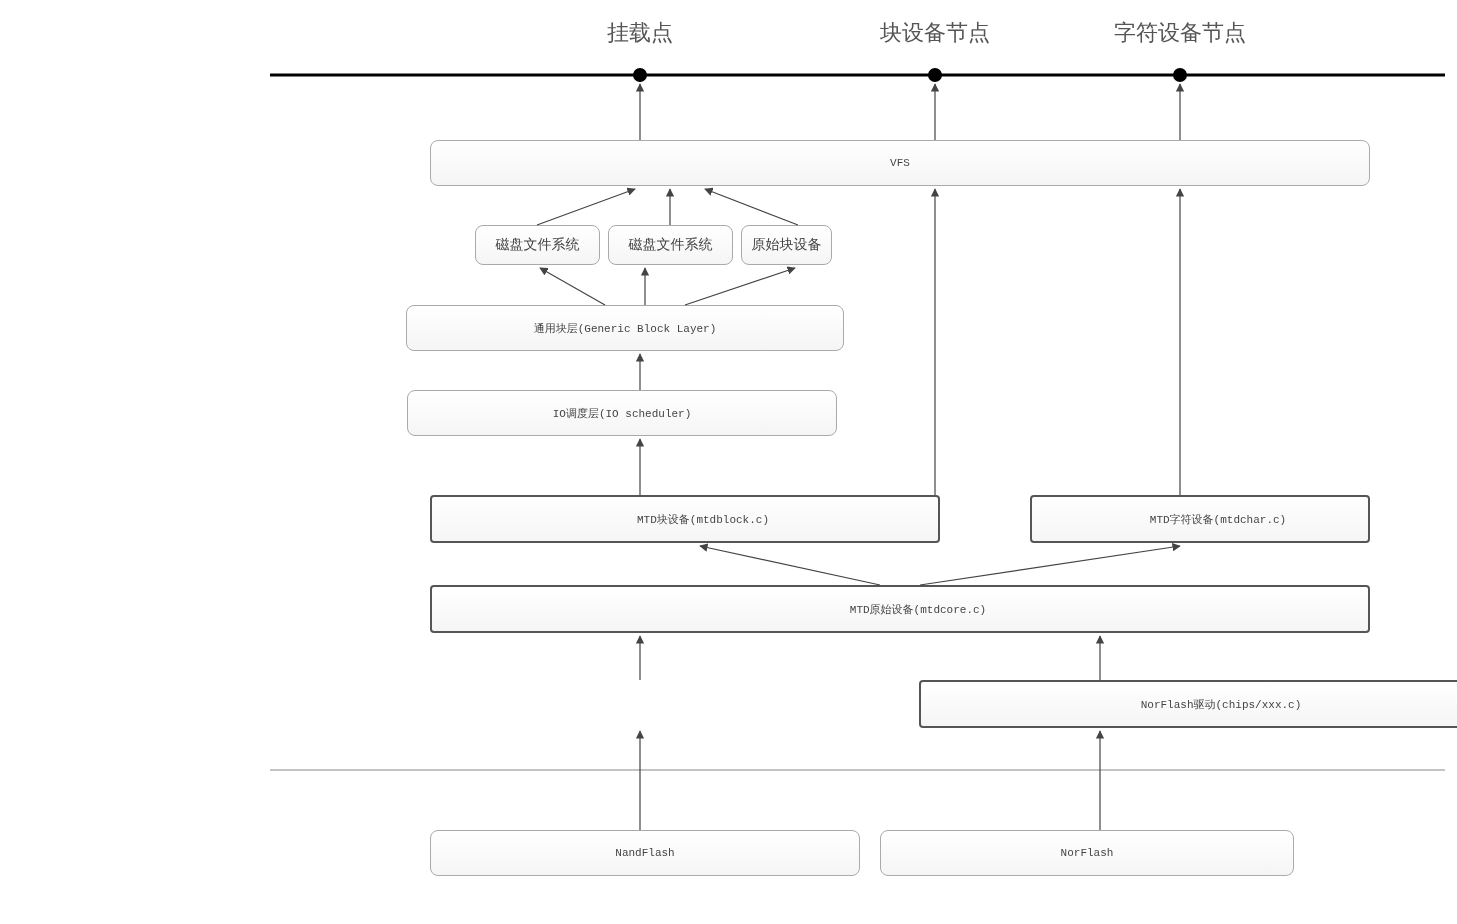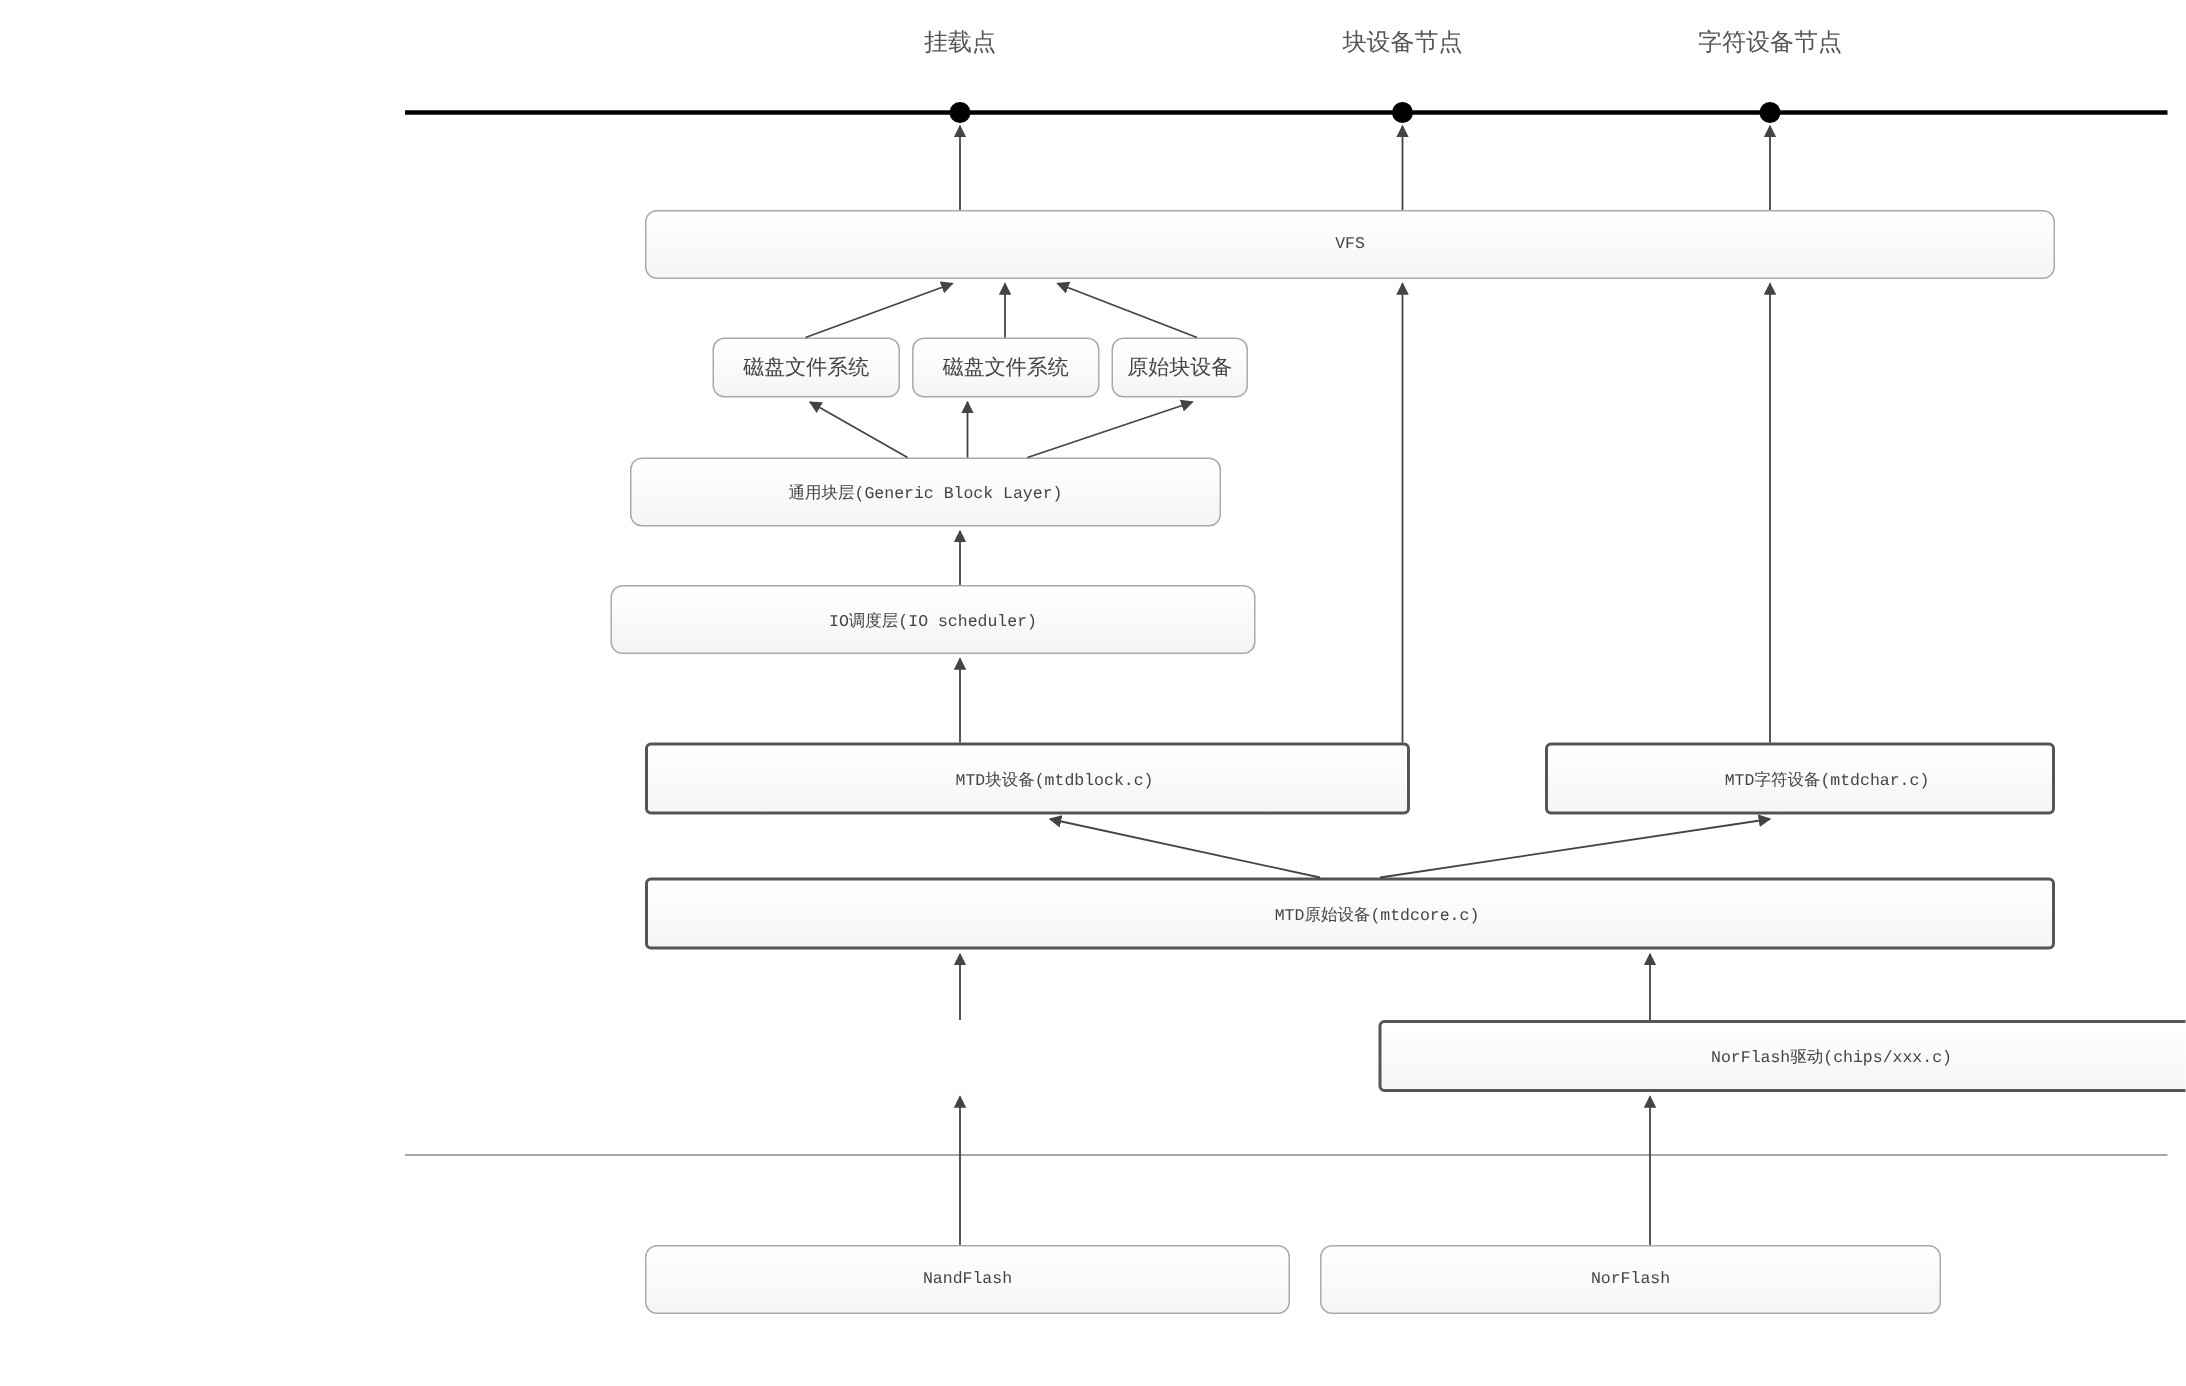--- a/index.html
+++ b/index.html
@@ -10,21 +10,21 @@
     background: #fff;
     color: #333;
   }
   .canvas {
     position: relative;
     width: 1457px;
     height: 924px;
   }
   .label-top {
     position: absolute;
-    font-size: 16px;
+    font-size: 22px;
     color: #555;
     white-space: nowrap;
     transform: translateX(-50%);
     text-align: center;
   }
   .box {
     position: absolute;
     border: 1px solid #aaa;
     border-radius: 8px;
     background: linear-gradient(#fff, #f5f5f5);
@@ -58,21 +58,21 @@
   <div class="label-top" style="left:640px; top:18px;">挂载点</div>
   <div class="label-top" style="left:935px; top:18px;">块设备节点</div>
   <div class="label-top" style="left:1180px; top:18px;">字符设备节点</div>
 
   <div class="box" style="left:430px; top:140px; width:940px; height:46px;">VFS</div>
 
   <div class="box" style="left:475px; top:225px; width:125px; height:40px; font-size:14px;">磁盘文件系统</div>
   <div class="box" style="left:608px; top:225px; width:125px; height:40px; font-size:14px;">磁盘文件系统</div>
   <div class="box" style="left:741px; top:225px; width:91px; height:40px; font-size:14px;">原始块设备</div>
 
-  <div class="box" style="left:420px; top:305px; width:394px; height:46px;">通用块层(Generic Block Layer)</div>
+  <div class="box" style="left:406px; top:305px; width:438px; height:46px;">通用块层(Generic Block Layer)</div>
 
   <div class="box" style="left:407px; top:390px; width:430px; height:46px;">IO调度层(IO scheduler)</div>
 
   <div class="box bold" style="left:430px; top:495px; width:510px; height:48px;">MTD块设备(mtdblock.c)</div>
   <div class="box bold" style="left:430px; top:585px; width:940px; height:48px;">MTD原始设备(mtdcore.c)</div>
 
   <div class="box bold" style="left:1030px; top:495px; width:340px; height:48px;">MTD字符设备(mtdchar.c)</div>
 
   <div class="box bold" style="left:919px; top:680px; width:568px; height:48px;">NorFlash驱动(chips/xxx.c)</div>
 

